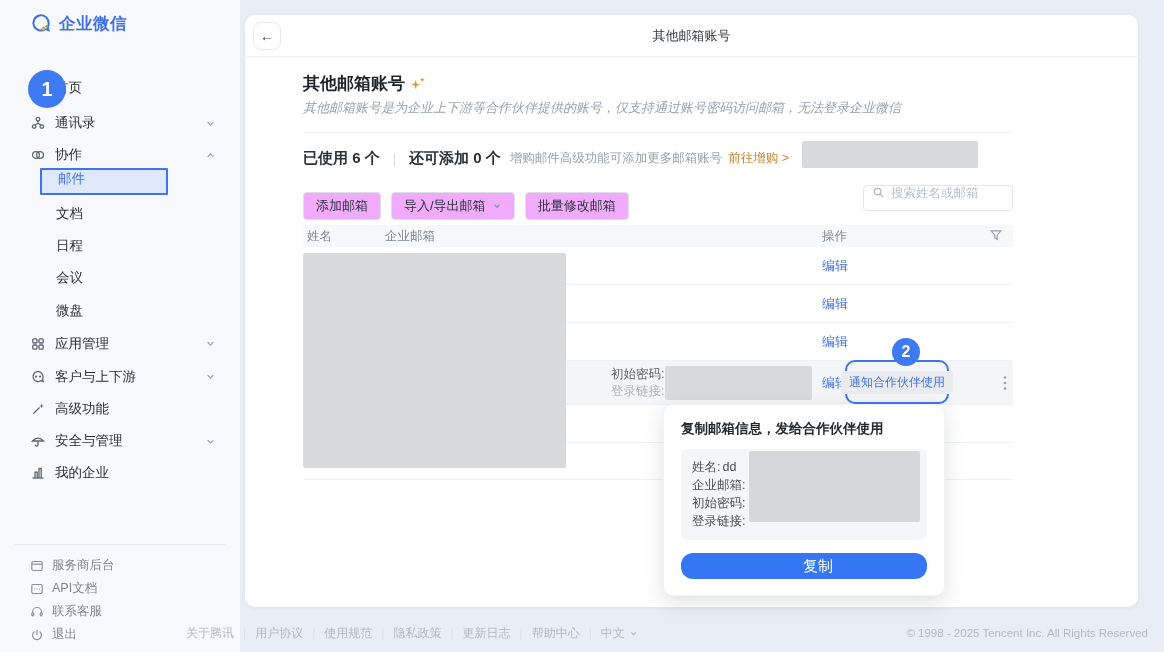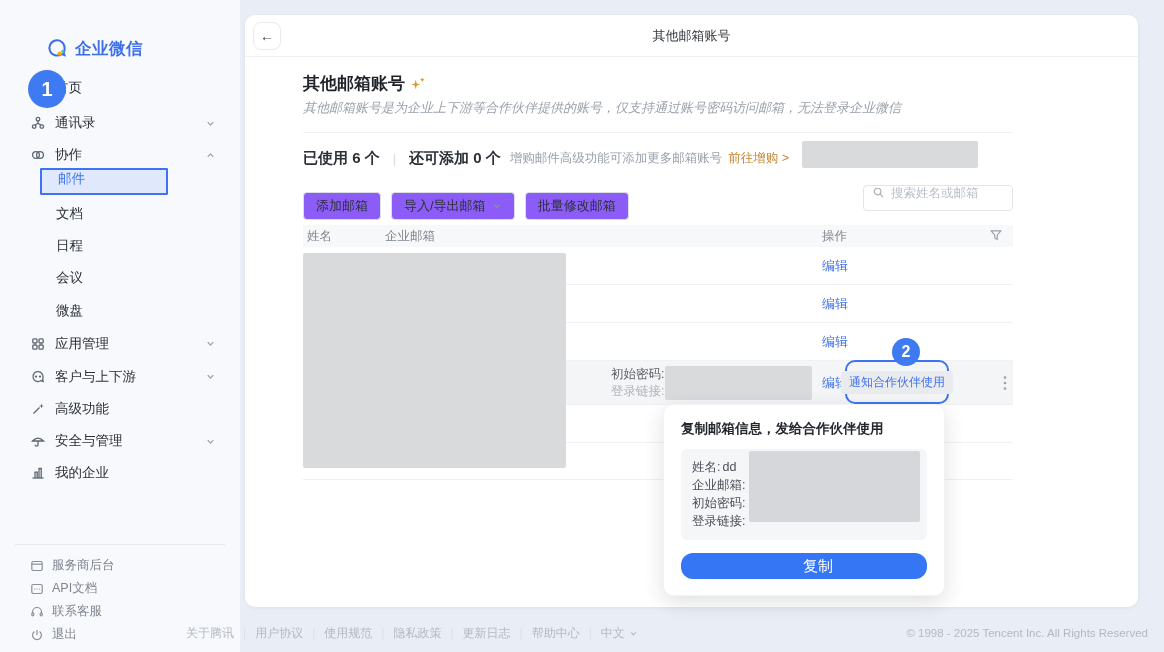--- a/index.html
+++ b/index.html
@@ -2,21 +2,21 @@
 <html><head>
 <meta charset="utf-8">
 <style>
   * { margin:0; padding:0; box-sizing:border-box; }
   html,body { width:1164px; height:652px; }
   body { font-family:"Liberation Sans", sans-serif; }
   .stage { position:relative; width:1164px; height:652px; background:#E9EDF5; overflow:hidden; }
 
   
   .sidebar { position:absolute; left:0; top:0; width:240px; height:652px; background:#F7F9FC; z-index:2; }
-  .logo { display:flex; align-items:flex-end; padding:34px 0 0 30px; height:60px;margin-left:16px; }
+  .logo { display:flex; align-items:flex-start; padding:13px 0 0 30px; height:60px; }
   .logo-text { color:#3E6FE8; font-size:16.5px; font-weight:bold; margin-left:7px; letter-spacing:.5px; }
   .nav { margin-top:10px; position:relative; }
   .nav-item { display:flex; align-items:center; padding:0 24px 0 30px; font-size:13.5px; color:#2B3038; cursor:default; }
   .nav-item .nicon { width:16px; height:16px; margin-right:9px; flex:0 0 16px; }
   .nav-item .chev { margin-left:auto; }
   .nav-sub { display:flex; align-items:center; padding-left:56px; font-size:13.5px; color:#2B3038; }
   .nav-active-box { height:27px; margin:2px 70px 3px 40px; width:128px; border:2px solid #3E74F0; border-radius:1px; background:#DFE9FB; display:flex; align-items:flex-start; padding-left:16px; color:#3E74F0; font-size:13.5px; }
   .step-badge { position:absolute; border-radius:50%; background:#3E7BF2; color:#fff; display:flex; align-items:center; justify-content:center; font-weight:bold; z-index:30; }
   .badge-1 { left:28px; top:136px; width:38px; height:38px; font-size:20px; }
   .side-bottom { position:absolute; left:0; right:0; bottom:6px; }
@@ -40,21 +40,21 @@
 
   .stats-row { margin-top:11px; height:28px; display:flex; align-items:center; position:relative; }
   .stat-strong { font-size:15px; font-weight:bold; color:#2B2F36; }
   .stat-sep { color:#D8DCE3; margin:0 13px; font-size:13px; }
   .stat-hint { margin-left:9px; font-size:12.5px; color:#9AA1AB; }
   .stat-link { margin-left:6px; font-size:12.5px; color:#C9862F; cursor:pointer; }
   .redact { background:#D9DADC; border-radius:2px; }
   .redact-top { position:absolute; left:499px; top:-3px; width:176px; height:27px; }
 
   .toolbar { margin-top:12px; height:28px; display:flex; align-items:center; }
-  .btn { height:28px; background:#8b5cf6; border:1px solid #DCDFE4; border-radius:4px; font-size:13px; color:#2B3038; padding:0 12px; display:flex; align-items:center; margin-right:10px; cursor:pointer; font-family:inherit;margin-top:16px; }
+  .btn { height:28px; background:#f0abfc; border:1px solid #DCDFE4; border-radius:4px; font-size:13px; color:#2B3038; padding:0 12px; display:flex; align-items:center; margin-right:10px; cursor:pointer; font-family:inherit;margin-top:16px; }
   .btn .chev { margin-left:6px; }
   .search-box { margin-left:auto; width:150px; height:26px; border:1px solid #E2E5EA; border-radius:4px; display:flex; align-items:flex-start; padding:0 8px; background:#fff; }
   .search-box input { border:none; outline:none; width:110px; font-size:12.5px; color:#454A52; margin-left:6px; font-family:inherit; background:transparent; }
   .search-box input::placeholder { color:#B8BEC8; }
 
   .table { margin-top:13px; position:relative; }
   .thead { height:22px; background:#F7F8FA; display:flex; align-items:center; font-size:12.5px; color:#81868E; padding-left:4px; position:relative; }
   .th-name { width:78px; }
   .th-mail { flex:1; }
   .th-action { position:absolute; left:519px; }

